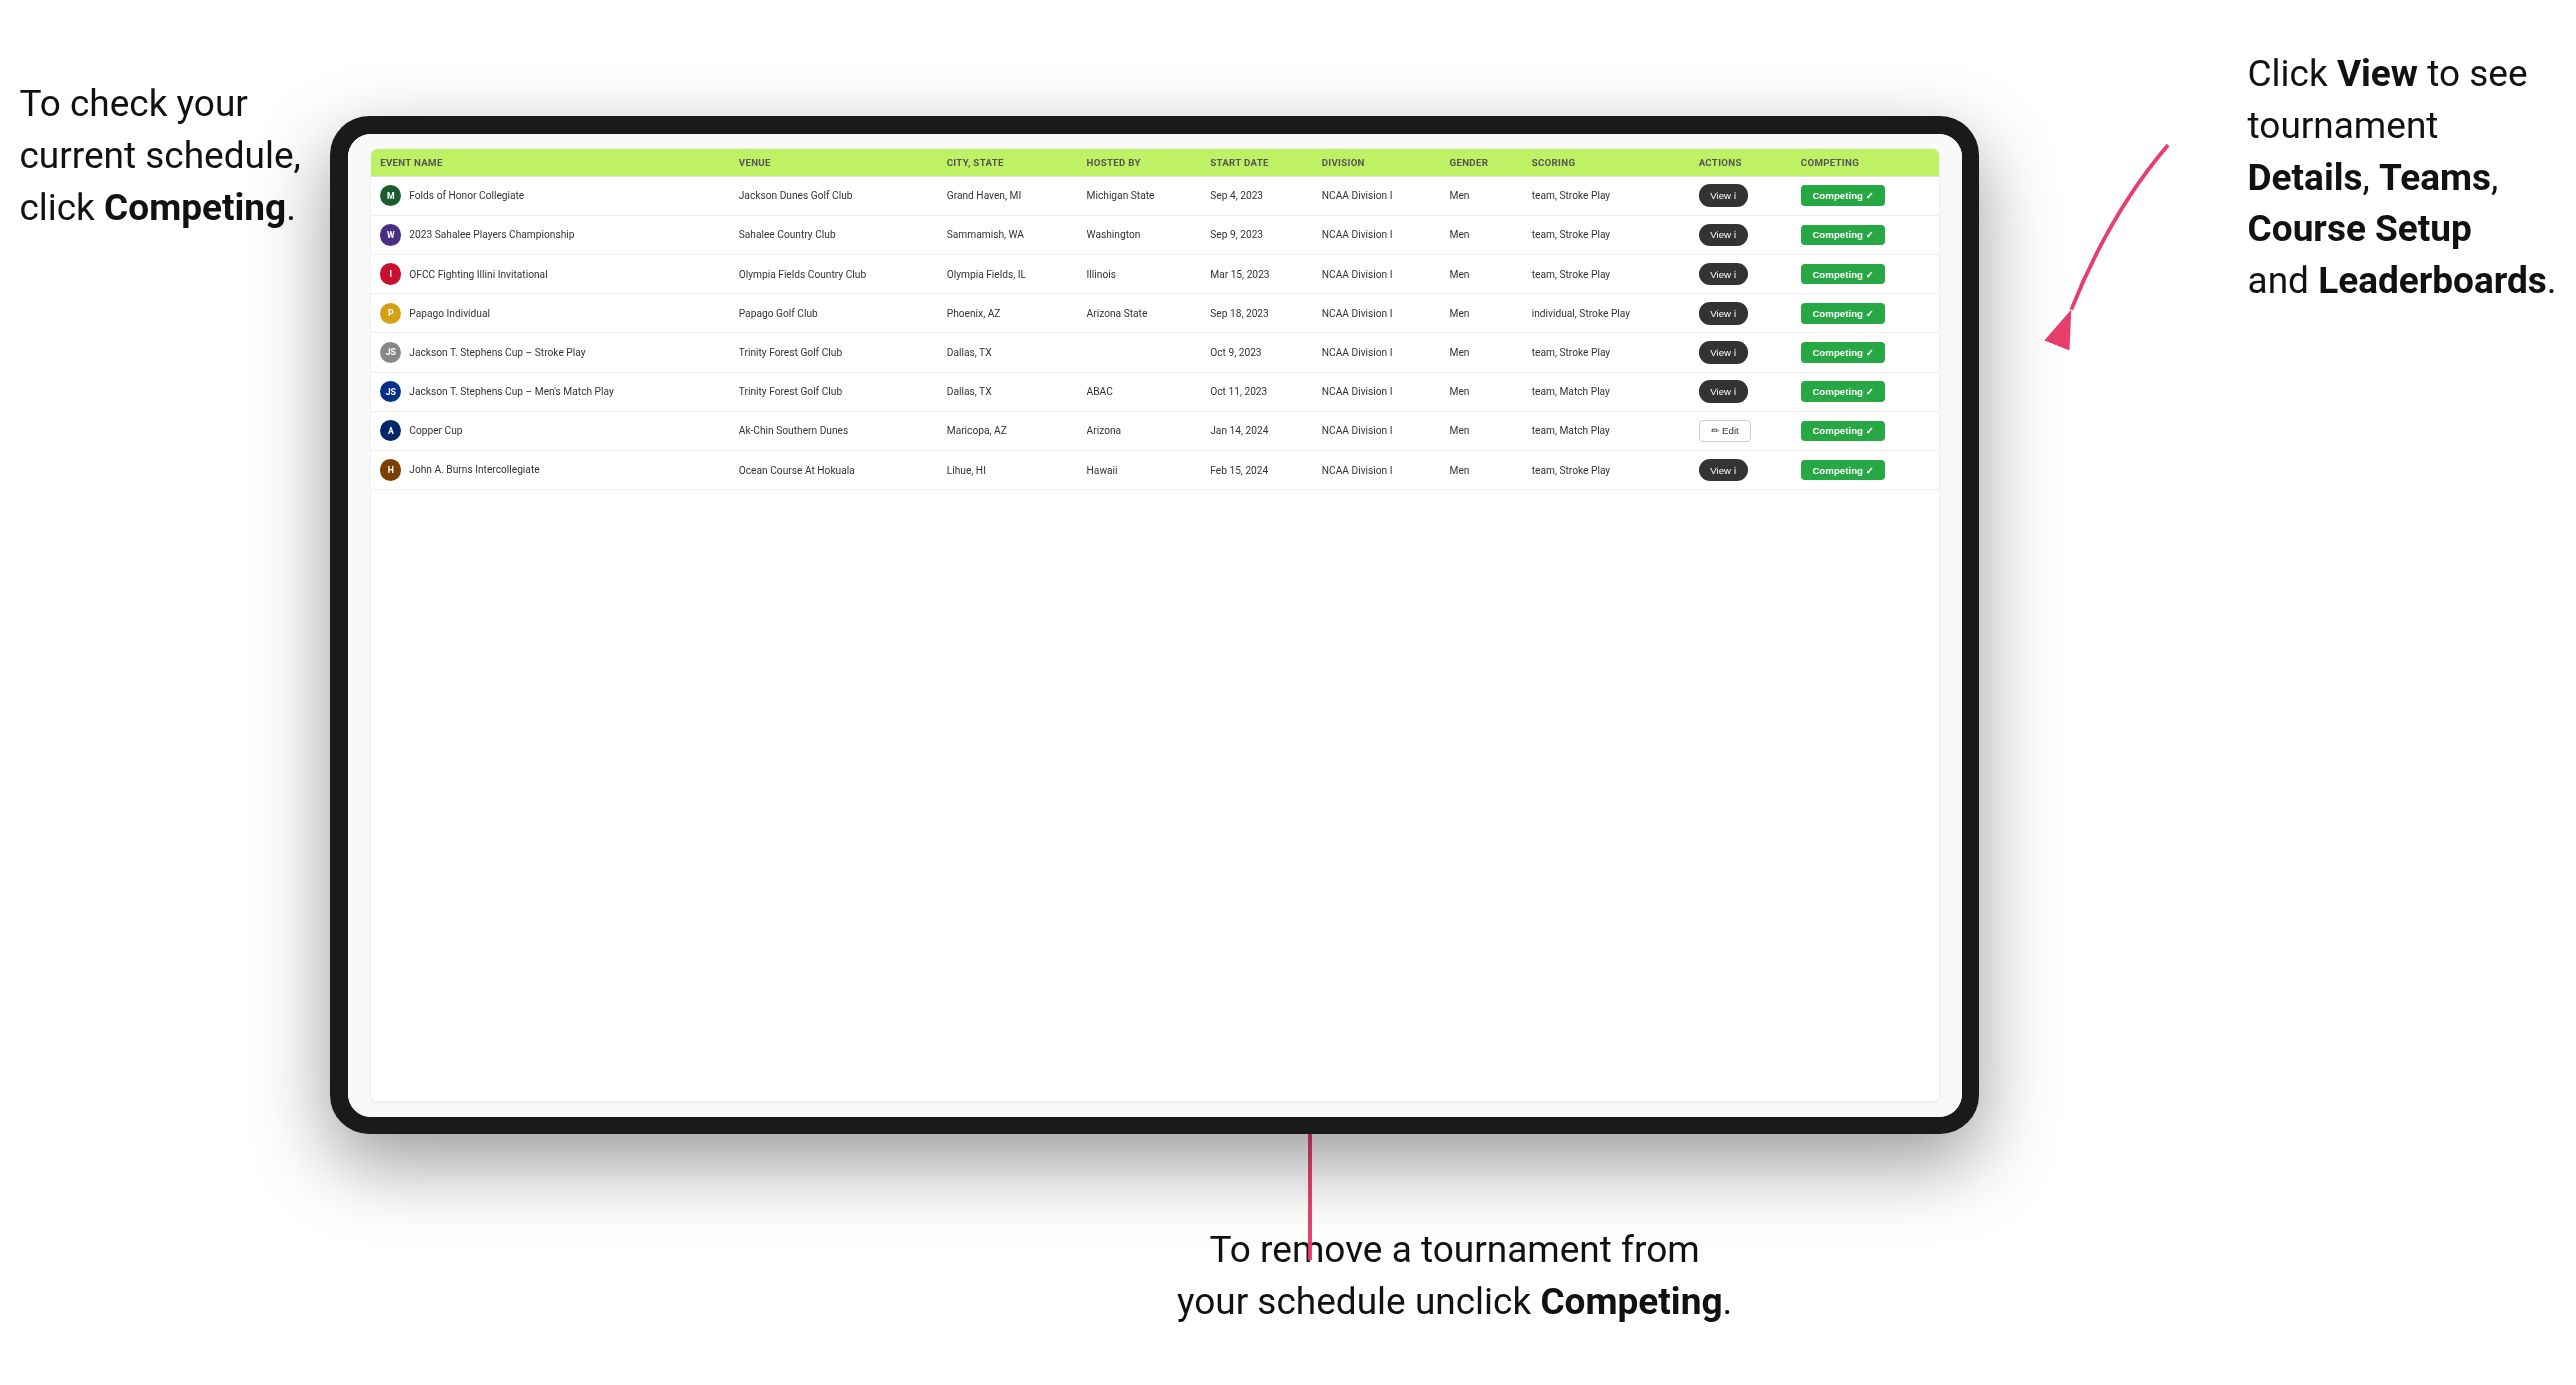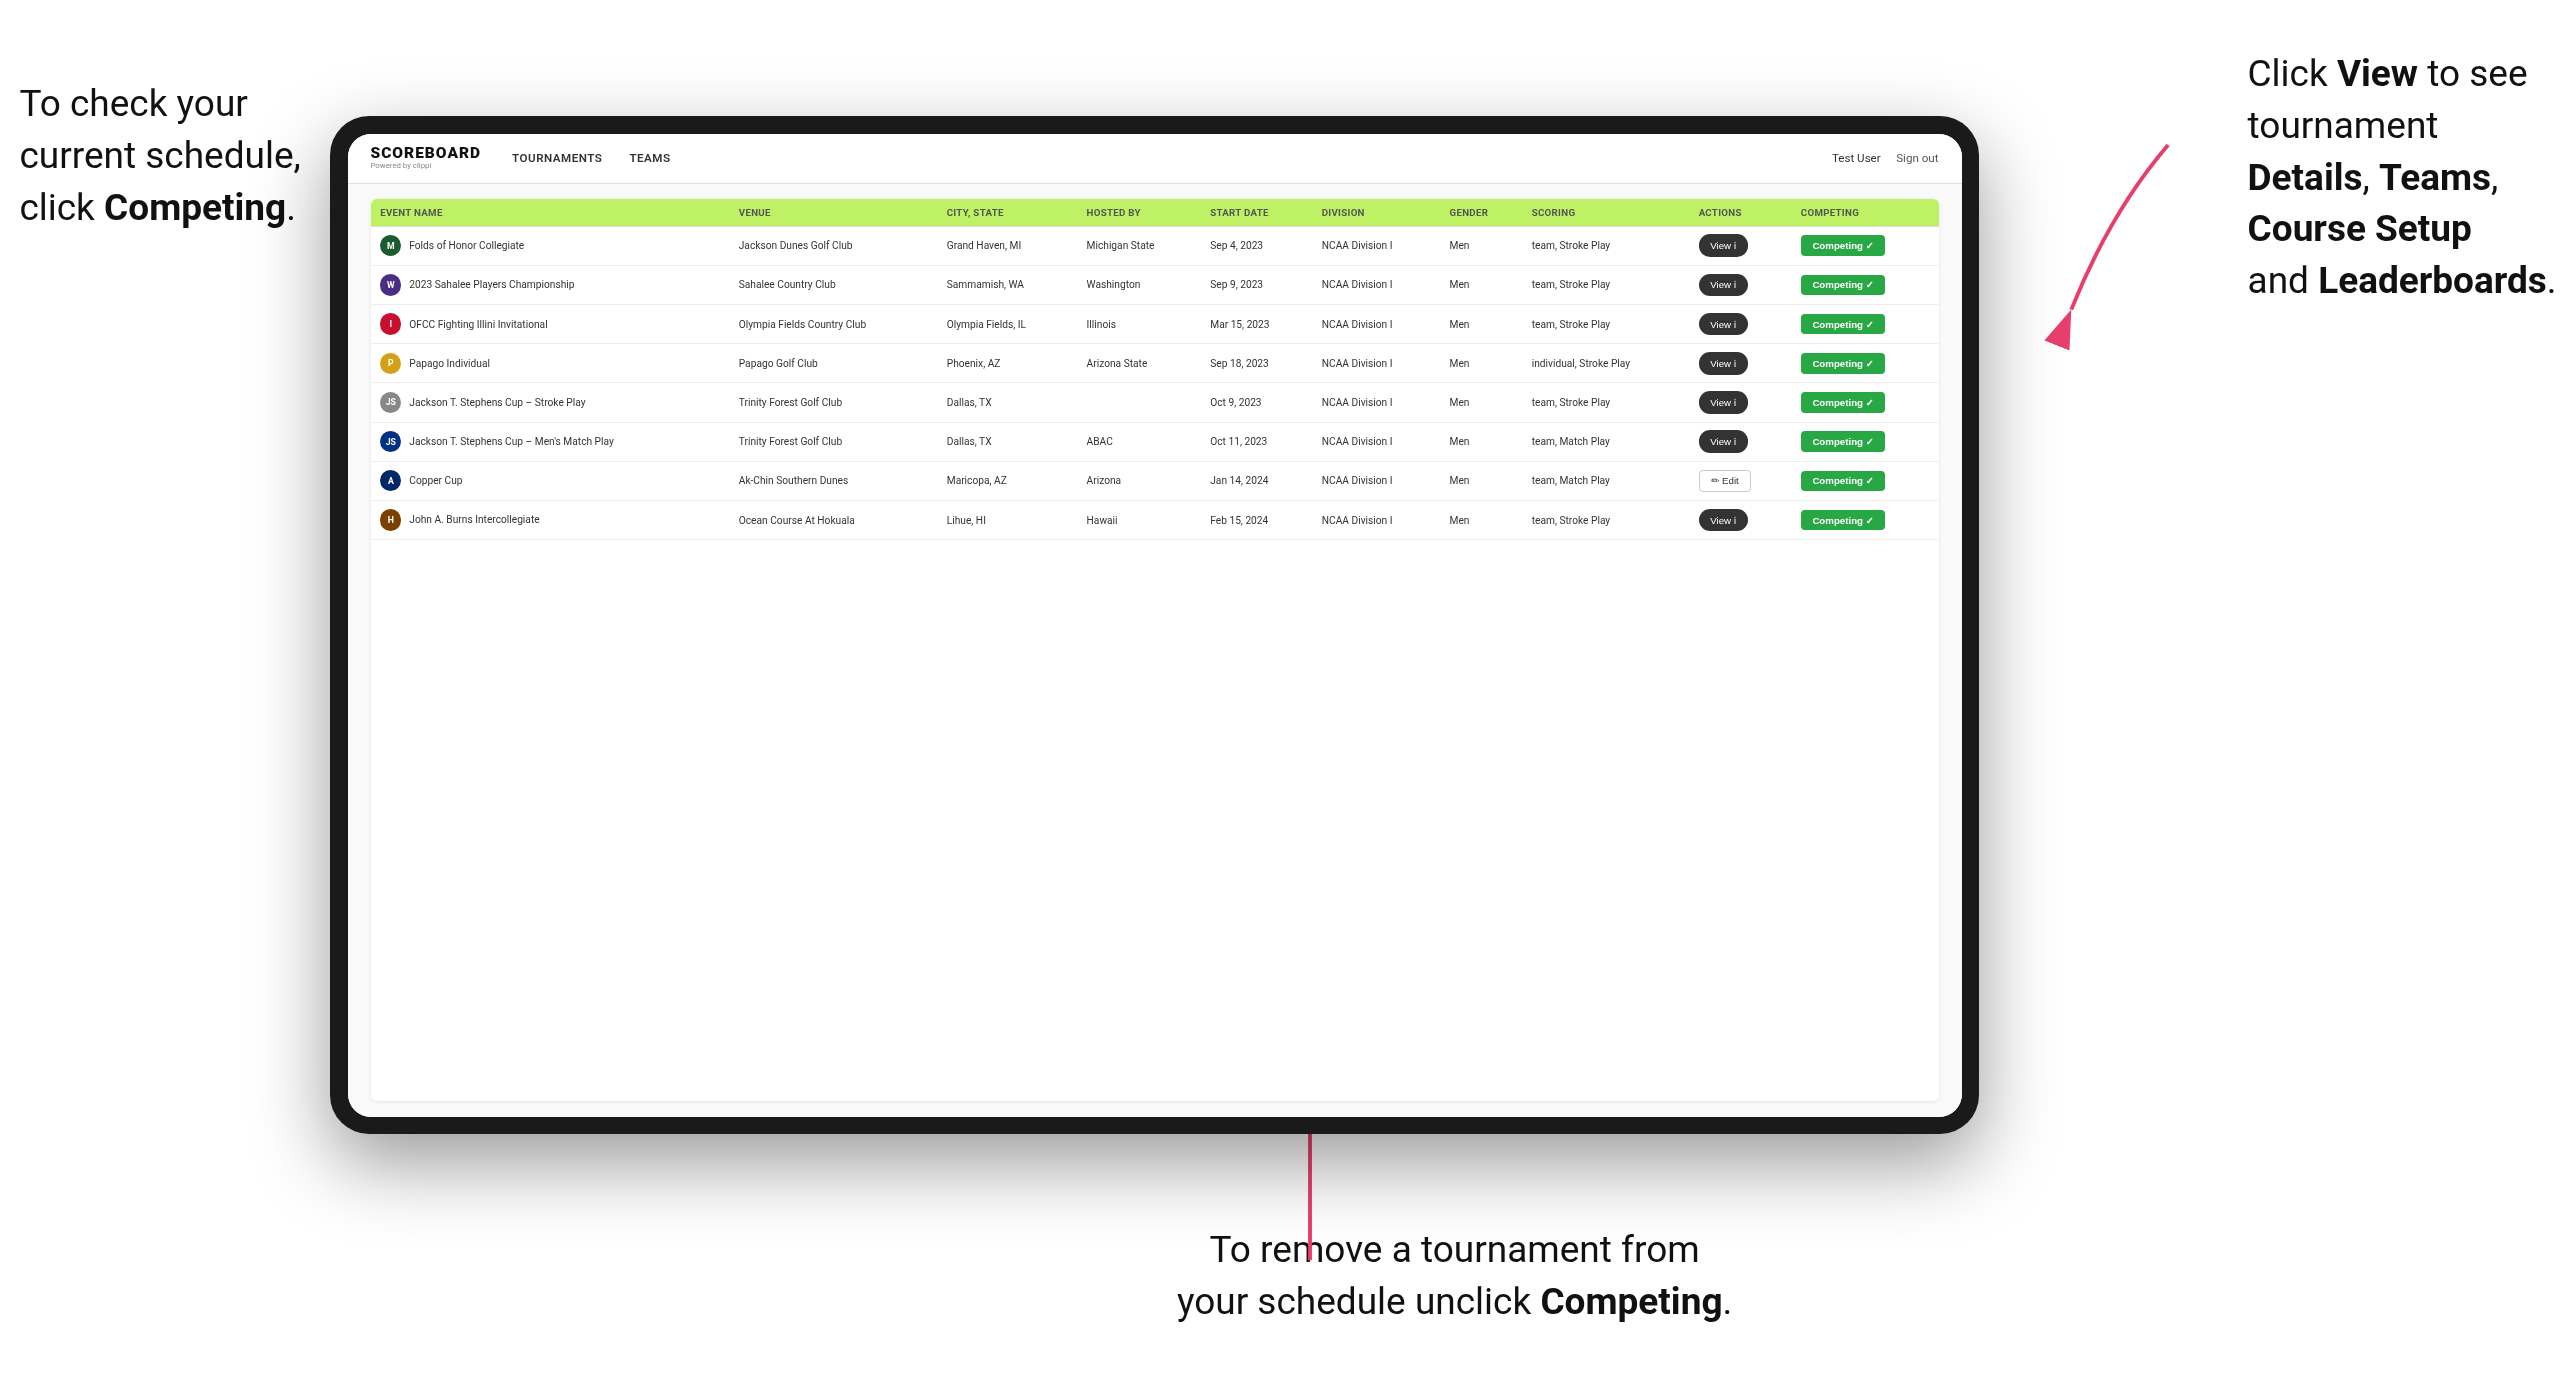--- a/index.html
+++ b/index.html
@@ -318,36 +318,20 @@
     <marker id="arrowhead3" markerWidth="10" markerHeight="7" refX="5" refY="0" orient="auto">
       <polygon points="0 7, 5 0, 10 7" fill="#e83e6c"></polygon>
     </marker>
   </defs>
   <line x1="40" y1="310" x2="40" y2="20" stroke="#e83e6c" stroke-width="4" marker-end="url(#arrowhead3)"></line>
 </svg>
 
 <div class="tablet-frame">
   <div class="tablet-screen">
 
-    <div class="navbar">
-      <div class="navbar-left">
-        <div class="scoreboard-logo">
-          <span class="logo-main">SCOREBOARD</span>
-          <span class="logo-sub">Powered by clippi</span>
-        </div>
-        <div class="nav-links">
-          <span class="nav-link">TOURNAMENTS</span>
-          <span class="nav-link">TEAMS</span>
-        </div>
-      </div>
-      <div class="navbar-right">
-        <span>Test User</span>
-        <span style="cursor:pointer;color:#555;">Sign out</span>
-      </div>
-    </div>
 
     <div class="content-area">
 
 
       <div class="table-wrapper">
         <table>
           <thead>
             <tr>
               <th>EVENT NAME</th>
               <th>VENUE</th>

